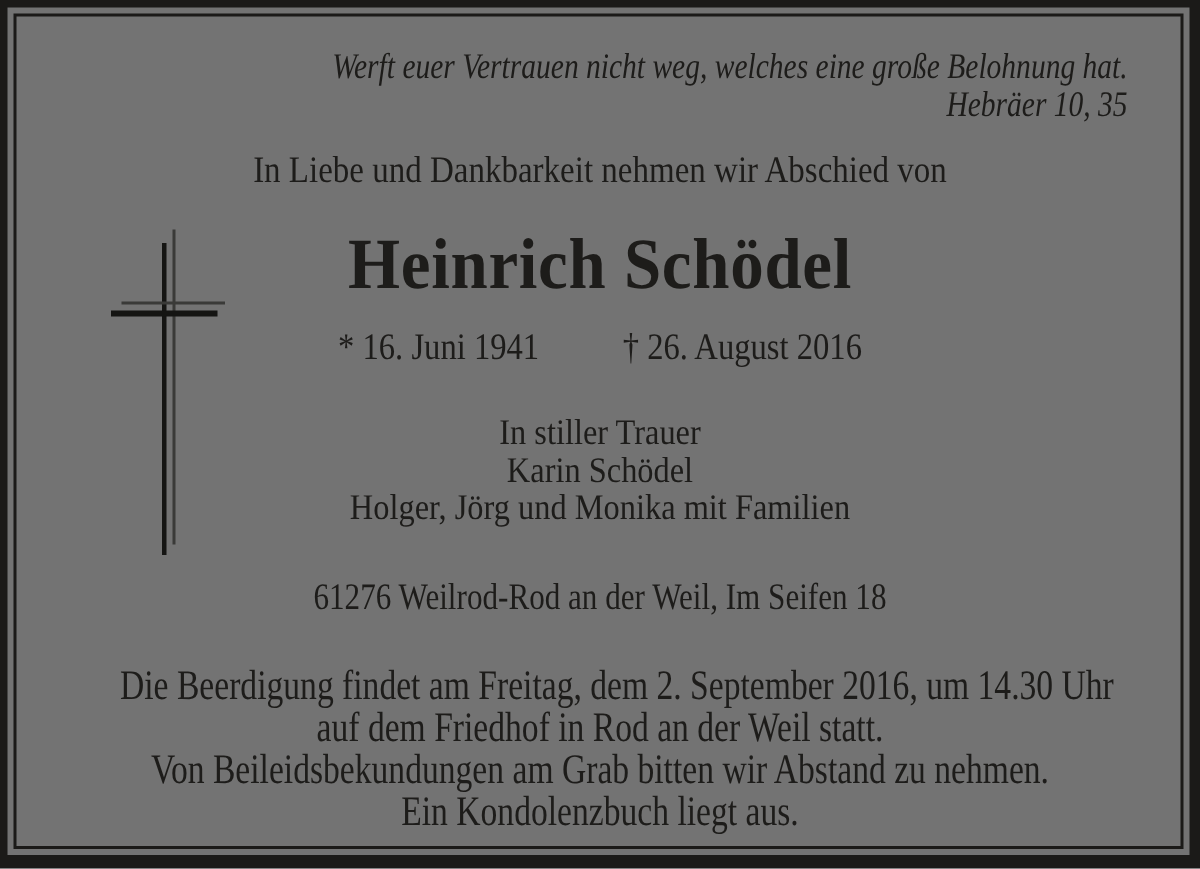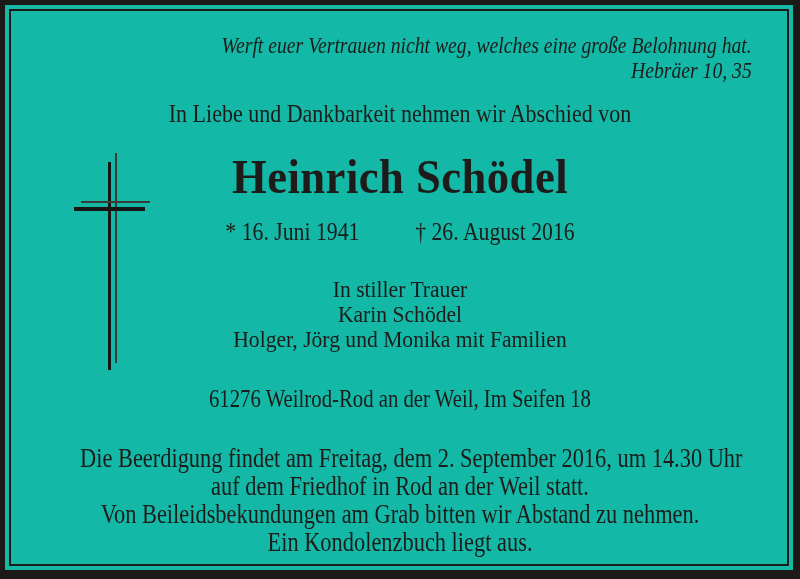--- a/index.html
+++ b/index.html
@@ -4,21 +4,21 @@
 <style>
   html, body { margin: 0; padding: 0; }
   body {
     width: 800px; height: 579px;
     background: #ffffff;
     font-family: "Liberation Serif", "DejaVu Serif", serif;
     color: #1d1c1a;
     position: relative;
     overflow: hidden;
   }
-  .page { position: absolute; inset: 0; background: #14b8a6; padding-left: 20px; }
+  .page { position: absolute; inset: 0; background: #737373; padding-left: 20px; }
 
   
   .outer-frame {
     position: absolute; inset: 0;
     border-style: solid; border-color: #1b1a18;
     border-width: 5px 7px 9px 5px;
     pointer-events: none;
   }
   .inner-frame {
     position: absolute; left: 9px; top: 9px; right: 11px; bottom: 13px;

